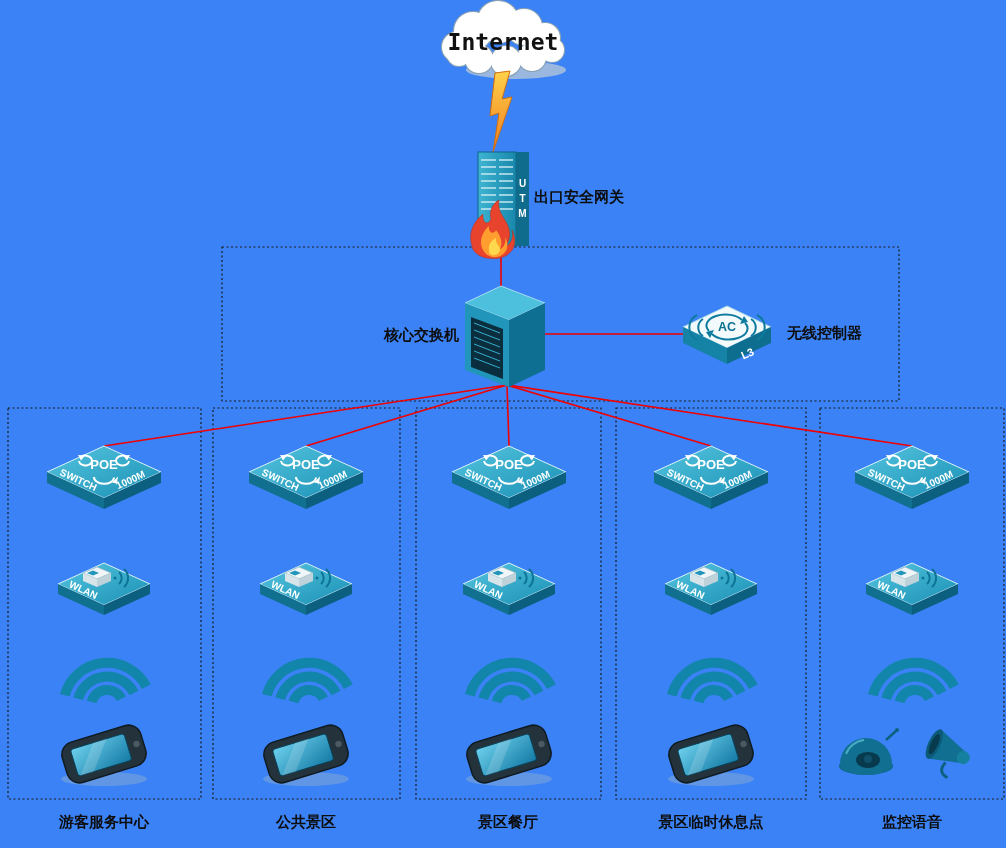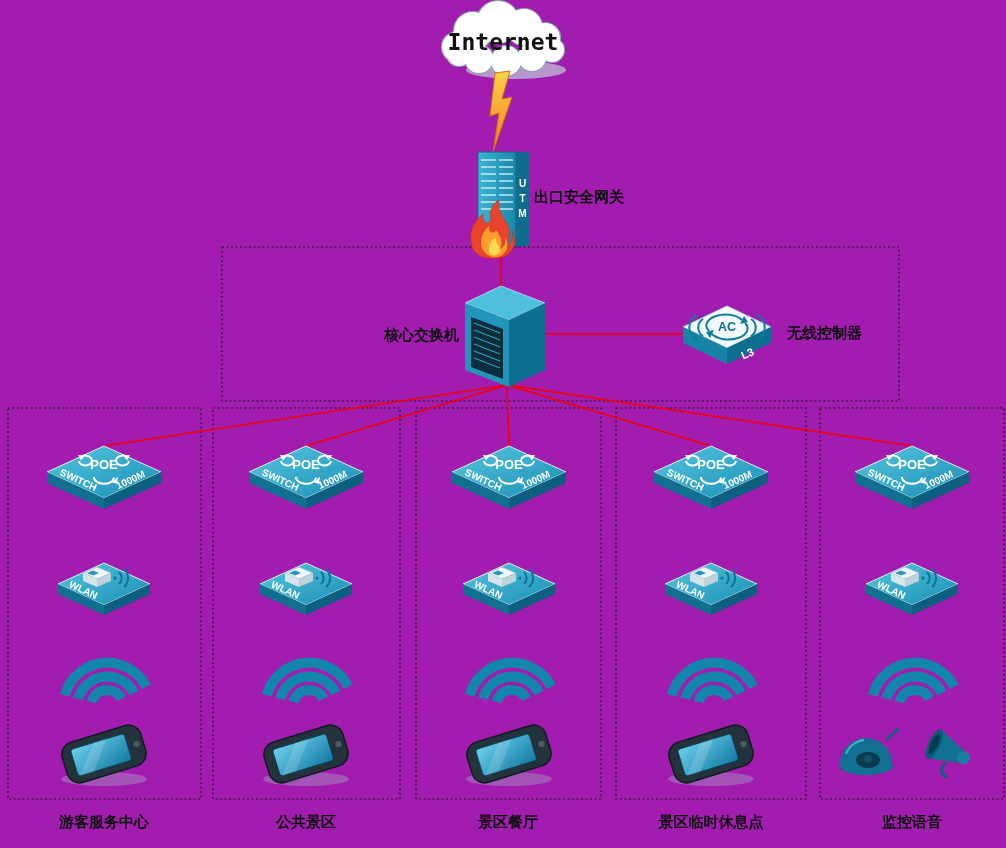--- a/index.html
+++ b/index.html
@@ -1,16 +1,16 @@
 <!DOCTYPE html>
 <html><head>
 <meta charset="utf-8">
 <style>
   html,body{margin:0;padding:0;background:#ffffff;}
-  .canvas{position:relative;width:1006px;height:848px;background:#a21caf;overflow:hidden;}
+  .canvas{position:relative;width:1006px;height:848px;background:#3b82f6;overflow:hidden;}
   svg{display:block;}
   text{font-family:"Liberation Sans",sans-serif;}
   .mono{font-family:"DejaVu Sans Mono",monospace;}
   .cjk{font-weight:bold;fill:#0d0d0d;font-size:15px;}
   .devtxt{fill:#ffffff;font-weight:bold;}
   .dashbox{fill:none;stroke:#1a1a1a;stroke-width:1.2;stroke-dasharray:2 2.5;}
   .link{stroke:#f10000;stroke-width:1.6;}
   .wave{stroke:#0d7a9e;stroke-width:2;fill:none;}
 </style>
 </head>

